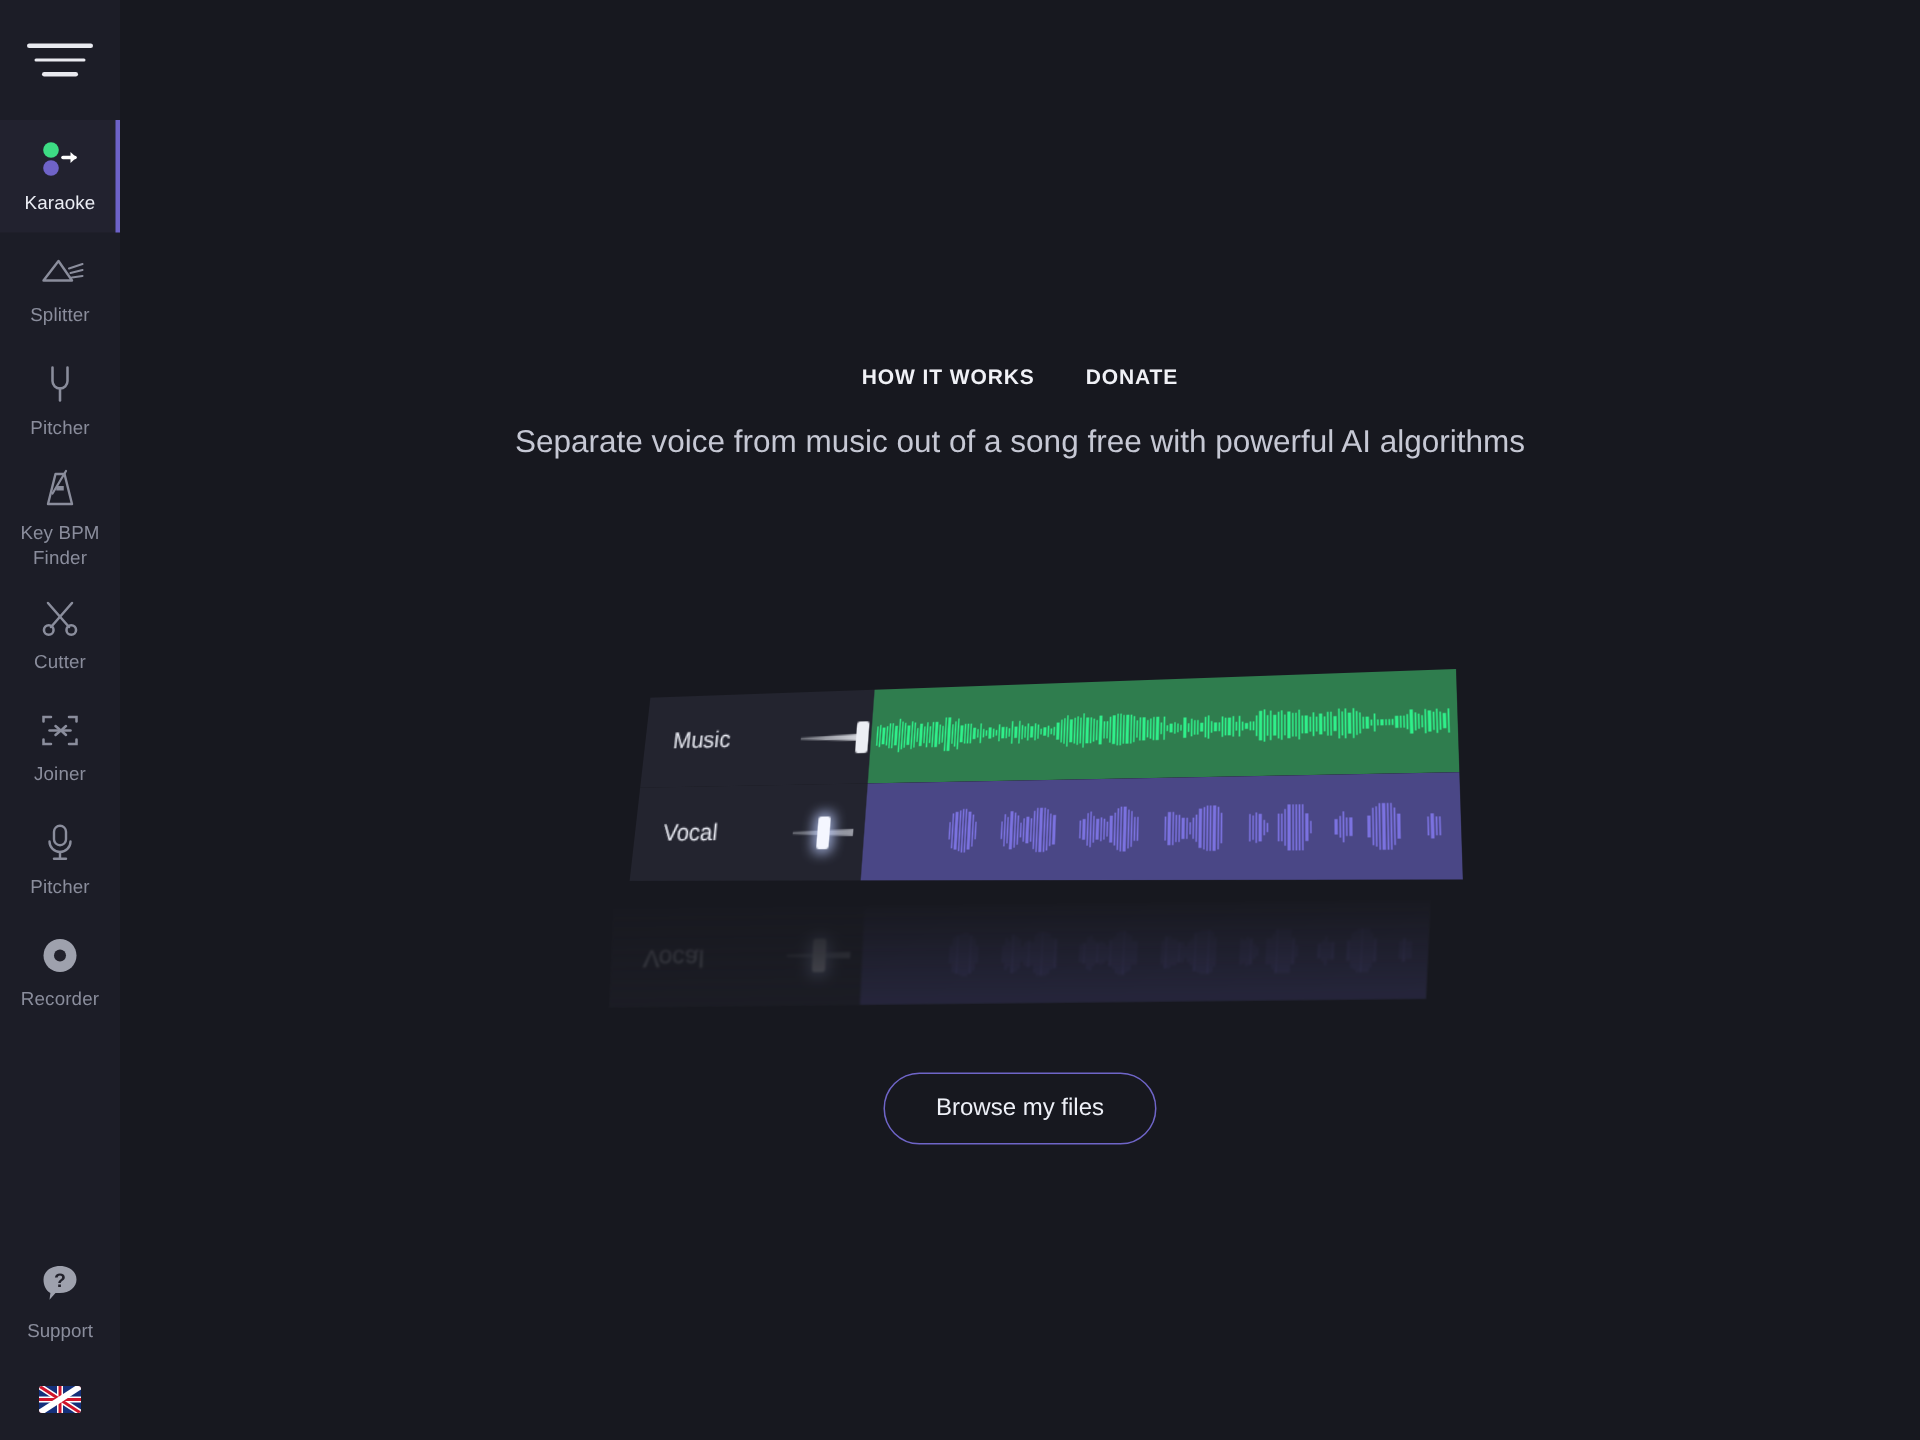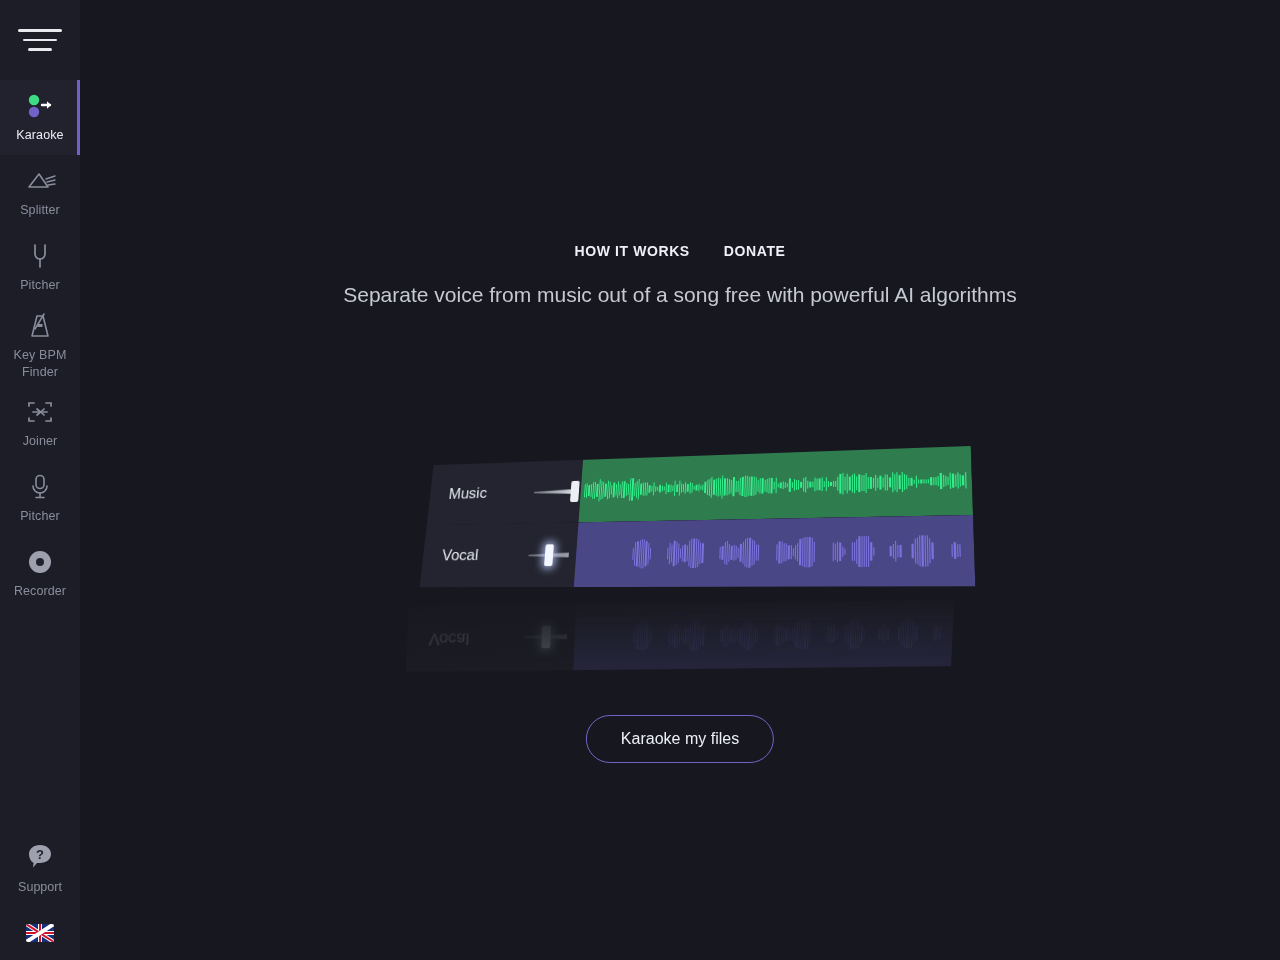--- a/index.html
+++ b/index.html
@@ -221,20 +221,31 @@
         <span class="ico">
           <svg width="26" height="28" viewBox="0 0 26 28">
             <path d="M10 4 L16 4 L21 24 L5 24 Z" fill="none" stroke="#8a8d9c" stroke-width="1.6" stroke-linejoin="round"></path>
             <path d="M17 2 L8 17" stroke="#8a8d9c" stroke-width="1.5" stroke-linecap="round"></path>
             <rect x="10.5" y="12" width="5" height="3" fill="#8a8d9c"></rect>
           </svg>
         </span>
         <span class="lbl">Key BPM Finder</span>
       </div>
 
+      <div class="nav-item">
+        <span class="ico">
+          <svg width="28" height="26" viewBox="0 0 28 26">
+            <path d="M6 3 L20 19" stroke="#8a8d9c" stroke-width="1.7" stroke-linecap="round"></path>
+            <path d="M22 3 L8 19" stroke="#8a8d9c" stroke-width="1.7" stroke-linecap="round"></path>
+            <circle cx="6.5" cy="21" r="3.2" fill="none" stroke="#8a8d9c" stroke-width="1.7"></circle>
+            <circle cx="21.5" cy="21" r="3.2" fill="none" stroke="#8a8d9c" stroke-width="1.7"></circle>
+          </svg>
+        </span>
+        <span class="lbl">Cutter</span>
+      </div>
 
       <div class="nav-item">
         <span class="ico">
           <svg width="28" height="26" viewBox="0 0 28 26">
             <path d="M3 7 V4 H8" fill="none" stroke="#8a8d9c" stroke-width="1.7" stroke-linecap="round"></path>
             <path d="M3 19 V22 H8" fill="none" stroke="#8a8d9c" stroke-width="1.7" stroke-linecap="round"></path>
             <path d="M25 7 V4 H20" fill="none" stroke="#8a8d9c" stroke-width="1.7" stroke-linecap="round"></path>
             <path d="M25 19 V22 H20" fill="none" stroke="#8a8d9c" stroke-width="1.7" stroke-linecap="round"></path>
             <path d="M7 13 H14" stroke="#8a8d9c" stroke-width="1.7" stroke-linecap="round"></path>
             <path d="M21 13 H15" stroke="#8a8d9c" stroke-width="1.7" stroke-linecap="round"></path>
@@ -852,17 +863,17 @@
                 <span style="height:0%"></span>
                 <span style="height:0%"></span>
                 <span style="height:0%"></span>
               </div>
           </div>
         </div>
       </div>
     </div>
 
     <div class="cta-wrap">
-      <button class="cta">Karaoke my files</button>
+      <button class="cta">Browse my files</button>
     </div>
 
   </main>
 </div>
 
 </body></html>

